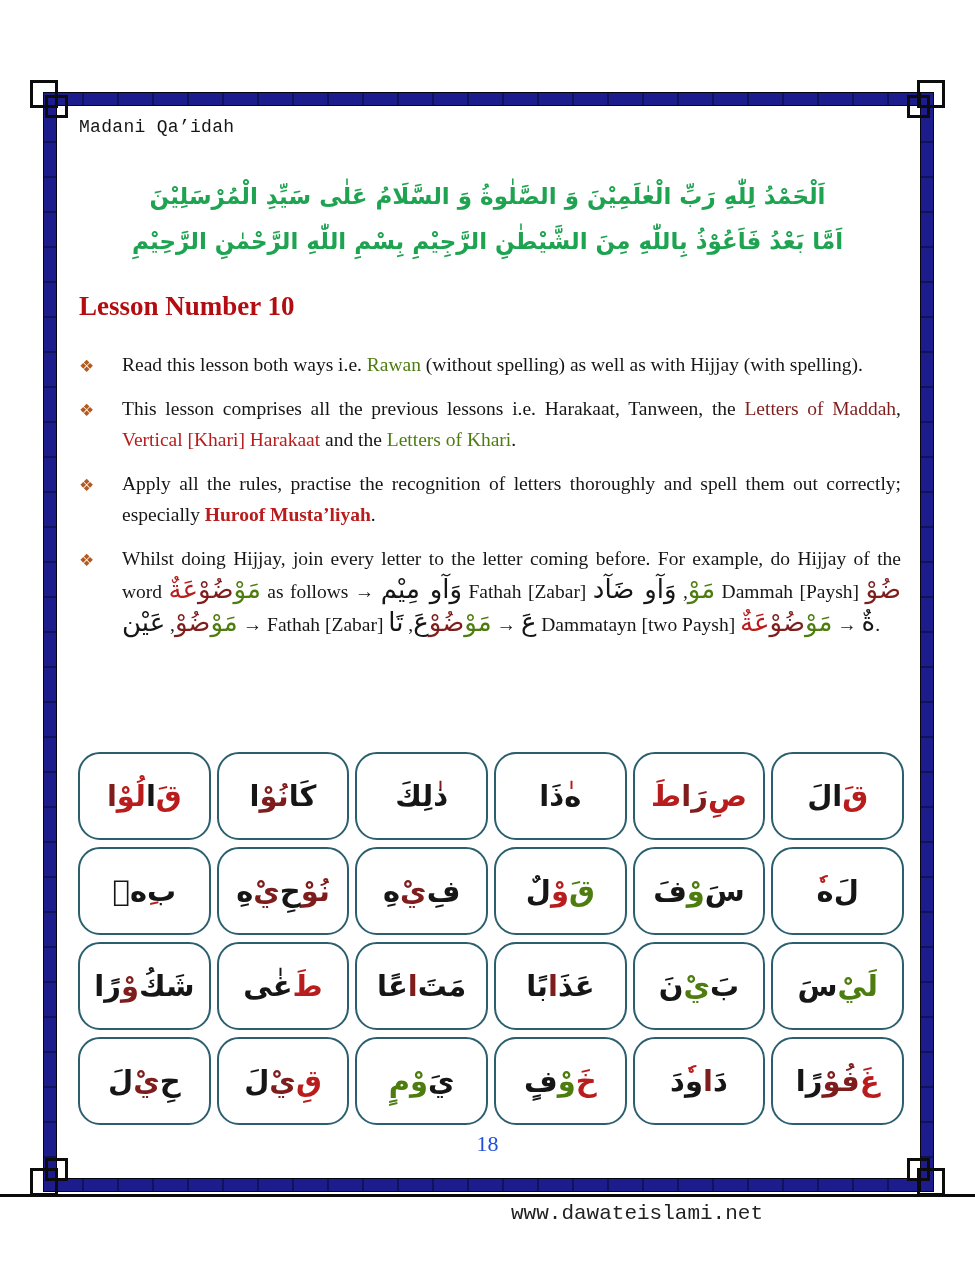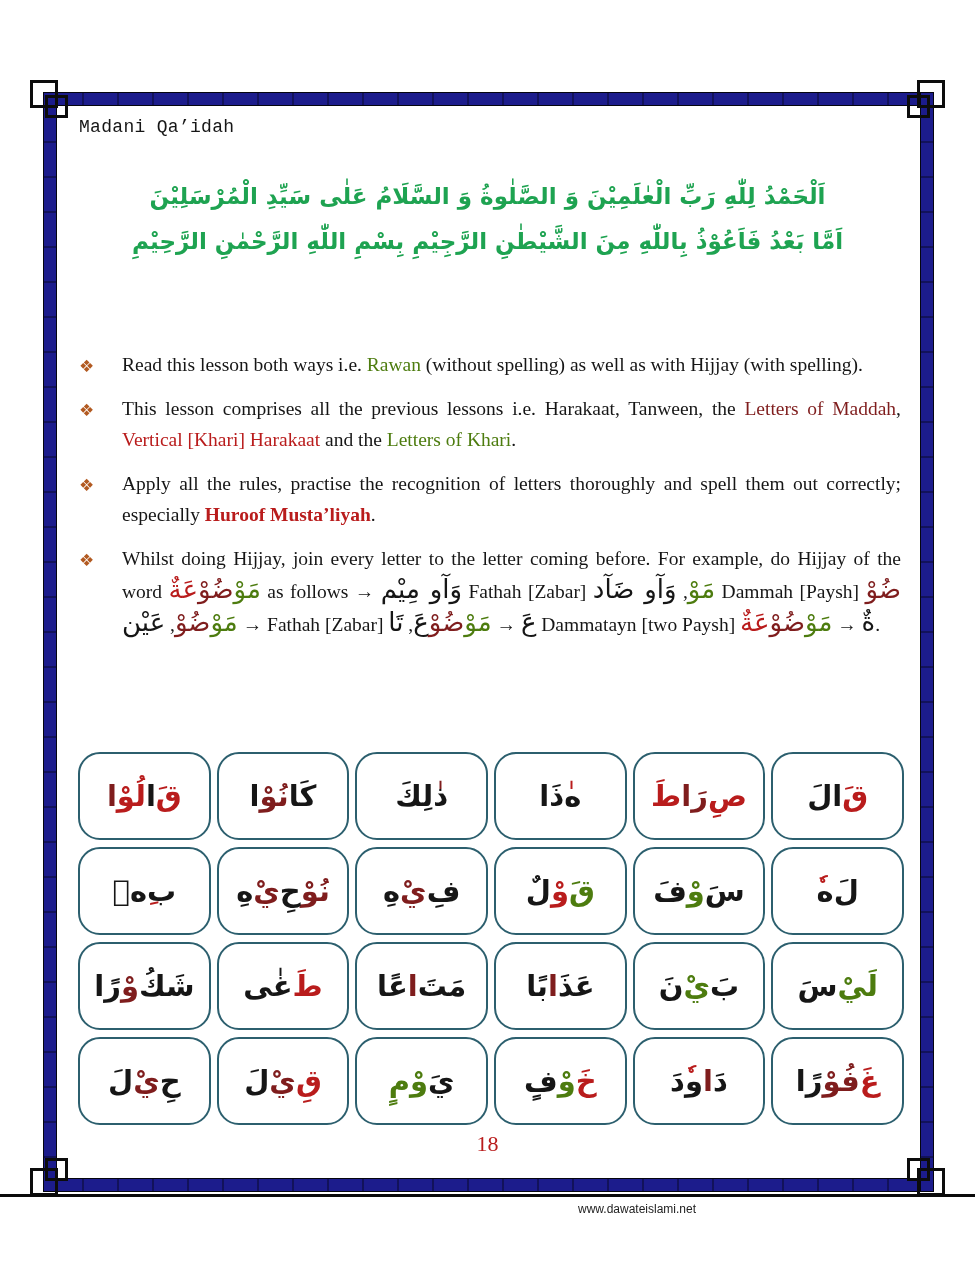--- a/index.html
+++ b/index.html
@@ -44,24 +44,24 @@
 
   
   .grid{position:absolute;left:78px;top:752px;width:826px;display:grid;
         grid-template-columns:repeat(6,1fr);column-gap:6px;row-gap:7px;}
   .cell{height:88px;border:2.5px solid #2c5f6e;border-radius:22px;background:#fff;box-sizing:border-box;
         display:flex;align-items:center;justify-content:center;direction:rtl;
         font-family:"DejaVu Sans",sans-serif;font-weight:bold;font-size:29px;line-height:1;}
 
   
   .page-number{position:absolute;left:0;top:1131px;width:975px;text-align:center;
-               font-size:22px;color:#b91c1c;}
+               font-size:22px;color:#1d4ed8;}
   .footer-rule{position:absolute;left:0;top:1194px;width:975px;height:3px;background:#0a0a0a;}
   .footer-url{position:absolute;left:487px;top:1202px;width:300px;text-align:center;
-              font-family:Liberation Sans, sans-serif;font-size:12px;color:#222;}
+              font-family:Liberation Mono, monospace;font-size:21px;color:#222;}
 </style>
 </head>
 <body>
 
 <div class="page">
 
   <div class="bar bar-h bar-top"></div>
   <div class="bar bar-h bar-bottom"></div>
   <div class="bar bar-v bar-left"></div>
   <div class="bar bar-v bar-right"></div>
@@ -74,20 +74,21 @@
   <div class="corner br1"></div>
   <div class="corner br2"></div>
 
   <div class="header-title">Madani Qa’idah</div>
 
   <div class="bismillah">
     <div>اَلْحَمْدُ لِلّٰهِ رَبِّ الْعٰلَمِيْنَ وَ الصَّلٰوةُ وَ السَّلَامُ عَلٰى سَيِّدِ الْمُرْسَلِيْنَ</div>
     <div>اَمَّا بَعْدُ فَاَعُوْذُ بِاللّٰهِ مِنَ الشَّيْطٰنِ الرَّجِيْمِ بِسْمِ اللّٰهِ الرَّحْمٰنِ الرَّحِيْمِ</div>
   </div>
 
+  <h1 class="lesson-title">Lesson Number 10</h1>
 
   <div class="bullets" id="bullets">
       <div class="bullet"><span class="marker">❖</span><span class="c-k">Read this lesson both ways i.e. </span><span class="c-r">Rawan</span><span class="c-k"> (without spelling) as well as with Hijjay (with spelling).</span></div>
       <div class="bullet"><span class="marker">❖</span><span class="c-k">This lesson comprises all the previous lessons i.e. Harakaat, Tanween, the </span><span class="c-g">Letters of Maddah</span><span class="c-k">, </span><span class="c-b">Vertical [Khari] Harakaat</span><span class="c-k"> and the </span><span class="c-r">Letters of Khari</span><span class="c-k">.</span></div>
       <div class="bullet"><span class="marker">❖</span><span class="c-k">Apply all the rules, practise the recognition of letters thoroughly and spell them out correctly; especially </span><span class="c-b seg-bold">Huroof Musta’liyah</span><span class="c-k">.</span></div>
       <div class="bullet"><span class="marker">❖</span><span class="c-k">Whilst doing Hijjay, join every letter to the letter coming before. For example, do Hijjay of the word </span><span class="c-r ar">مَوْ</span><span class="c-g ar">ضُوْ</span><span class="c-b ar">عَةٌ</span><span class="c-k"> as follows → </span><span class="c-k ar">وَآو مِيْم</span><span class="c-k"> Fathah [Zabar] </span><span class="c-r ar">مَوْ</span><span class="c-k">, </span><span class="c-k ar">وَآو ضَآد</span><span class="c-k"> Dammah [Paysh] </span><span class="c-g ar">ضُوْ</span><span class="c-k"> → </span><span class="c-r ar">مَوْ</span><span class="c-g ar">ضُوْ</span><span class="c-k">, </span><span class="c-k ar">عَيْن</span><span class="c-k"> Fathah [Zabar] </span><span class="c-k ar">عَ</span><span class="c-k"> → </span><span class="c-r ar">مَوْ</span><span class="c-g ar">ضُوْ</span><span class="c-k ar">عَ</span><span class="c-k">, </span><span class="c-k ar">تَا</span><span class="c-k"> Dammatayn [two Paysh] </span><span class="c-k ar">ةٌ</span><span class="c-k"> → </span><span class="c-r ar">مَوْ</span><span class="c-g ar">ضُوْ</span><span class="c-b ar">عَةٌ</span><span class="c-k">.</span></div>
     </div>
 
   <div class="grid" id="word-grid">
       <div class="cell">

